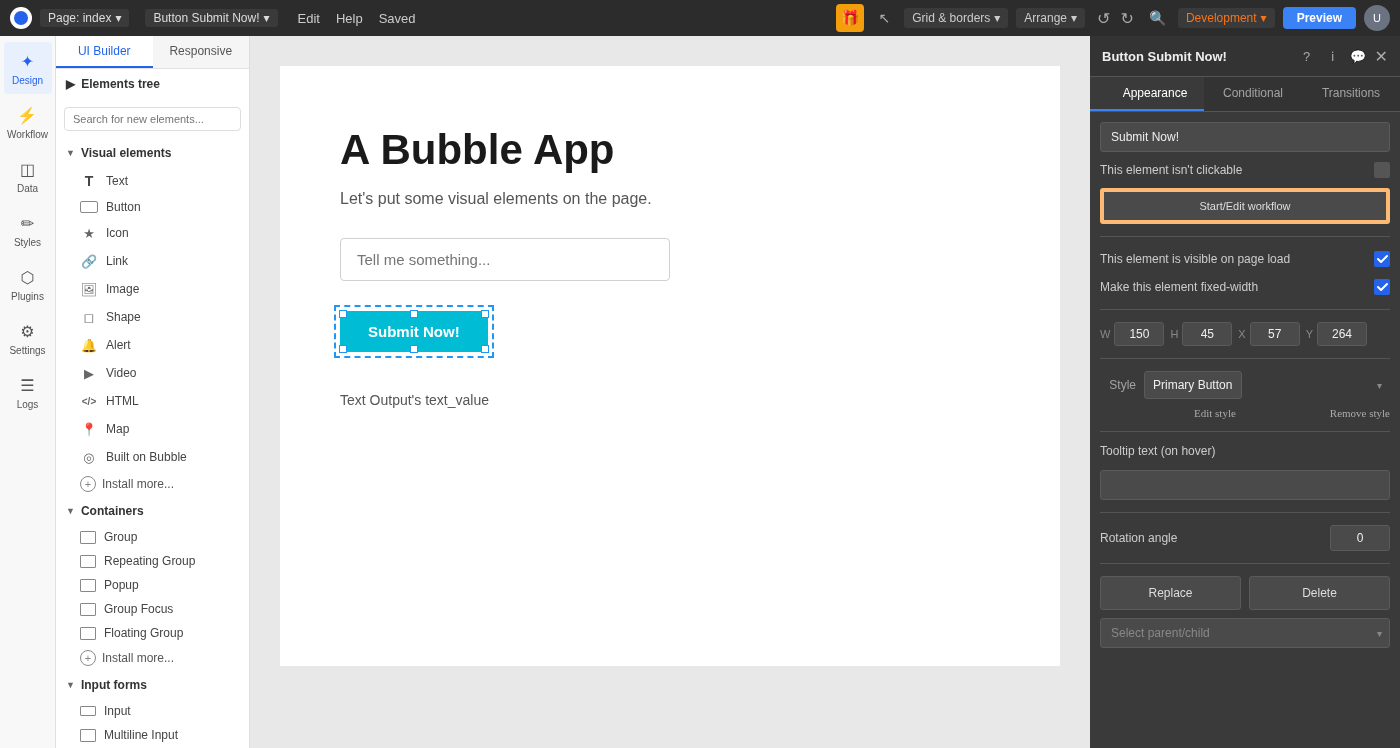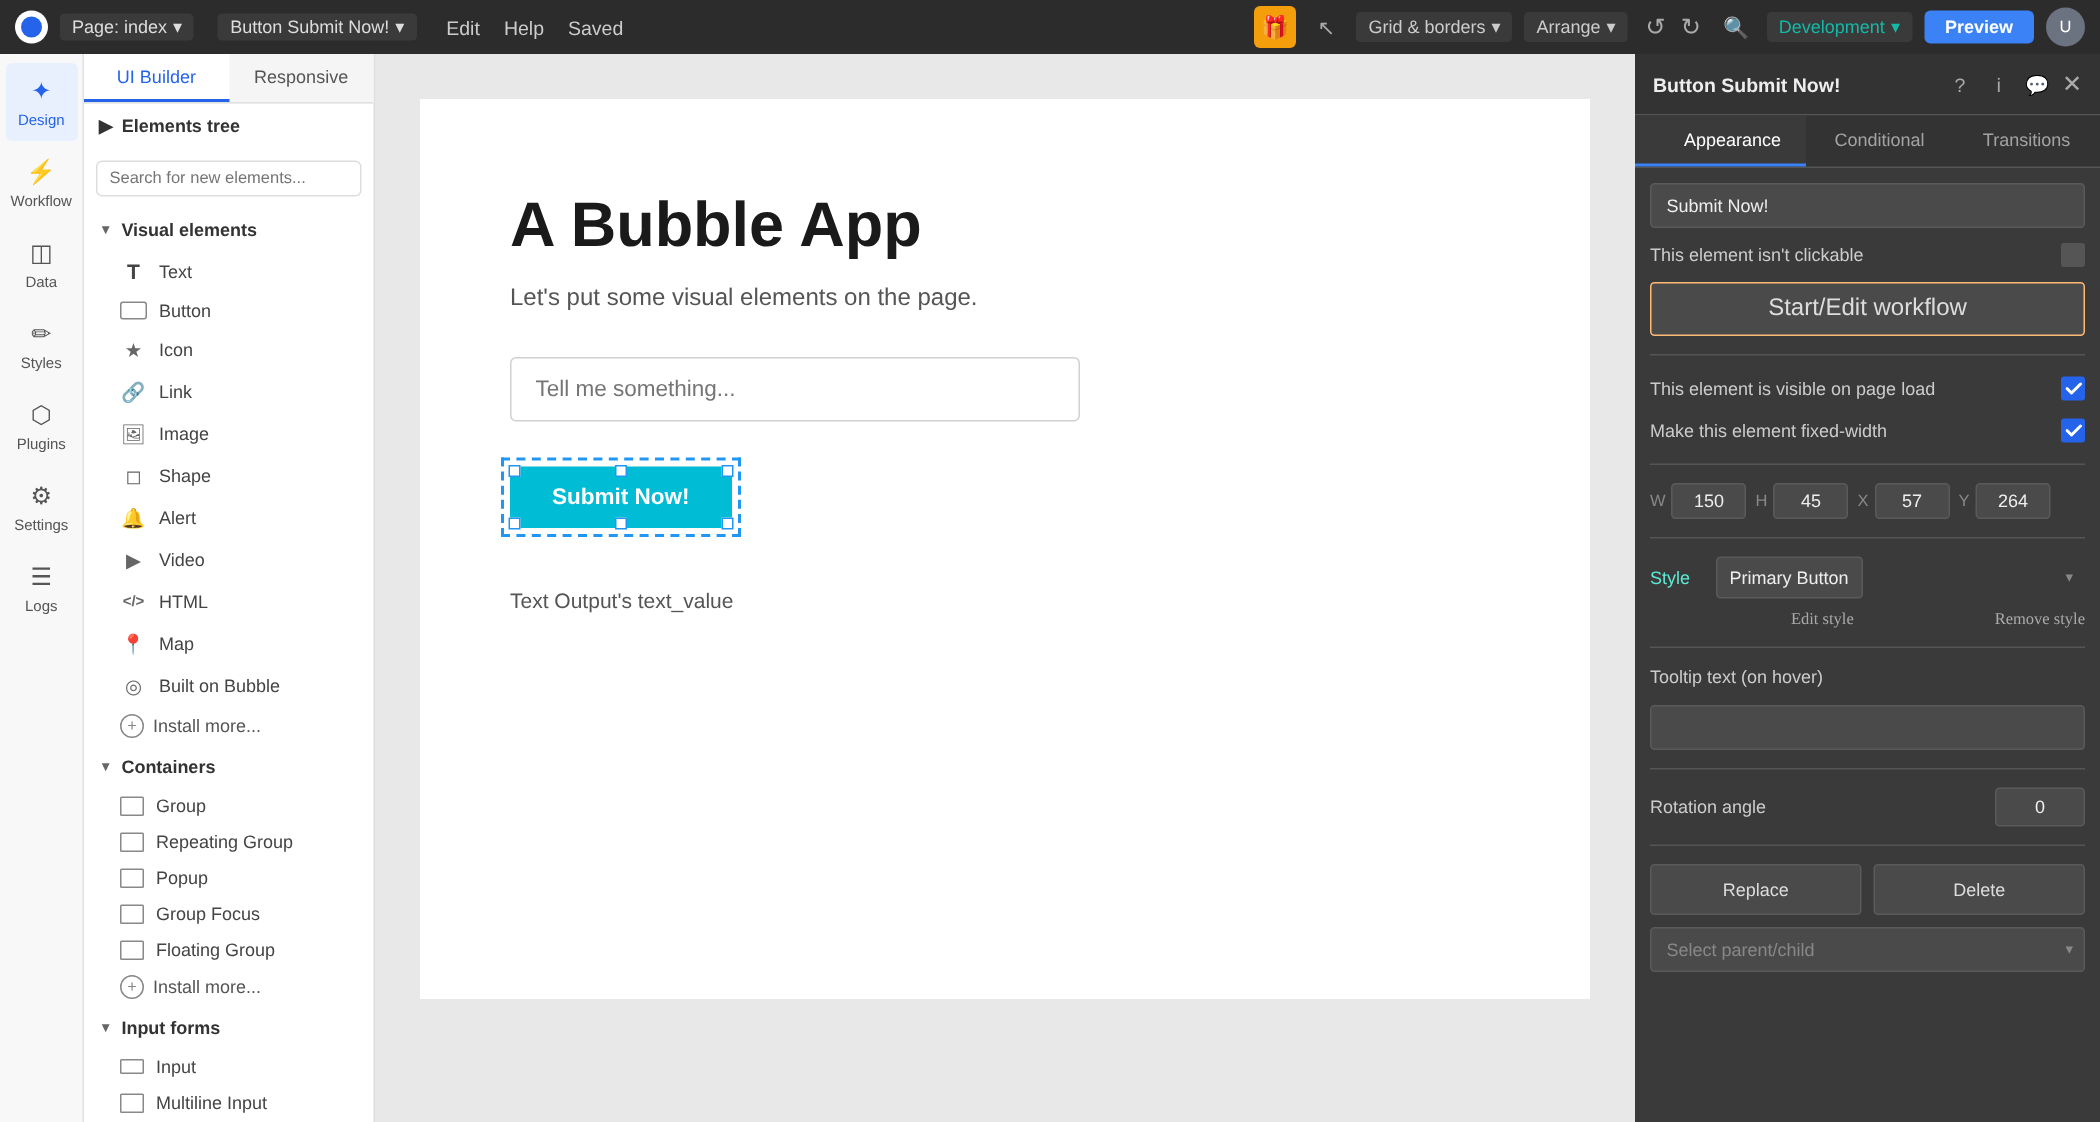--- a/index.html
+++ b/index.html
@@ -16,21 +16,21 @@
     .topbar-actions span { color: #ccc; font-size: 13px; cursor: pointer; }
     .topbar-saved { color: #aaa; font-size: 12px; }
     .topbar-right { margin-left: auto; display: flex; align-items: center; gap: 8px; }
     .gift-btn { width: 28px; height: 28px; background: #f59e0b; border-radius: 4px; display: flex; align-items: center; justify-content: center; cursor: pointer; }
     .topbar-icon-btn { width: 24px; height: 24px; display: flex; align-items: center; justify-content: center; cursor: pointer; color: #aaa; font-size: 14px; }
     .grid-borders-btn { display: flex; align-items: center; gap: 4px; color: #ccc; font-size: 12px; cursor: pointer; background: #3a3a3a; padding: 3px 8px; border-radius: 3px; }
     .arrange-btn { display: flex; align-items: center; gap: 4px; color: #ccc; font-size: 12px; cursor: pointer; background: #3a3a3a; padding: 3px 8px; border-radius: 3px; }
     .undo-redo { display: flex; gap: 2px; }
     .undo-redo button { background: none; border: none; color: #aaa; font-size: 16px; cursor: pointer; padding: 2px 4px; }
     .search-icon-btn { color: #aaa; font-size: 14px; cursor: pointer; }
-    .dev-btn { display: flex; align-items: center; gap: 4px; color: #14b8a6; font-size: 12px; cursor: pointer; background: #3a3a3a; padding: 3px 8px; border-radius: 3px; }
+    .dev-btn { display: flex; align-items: center; gap: 4px; color: #f97316; font-size: 12px; cursor: pointer; background: #3a3a3a; padding: 3px 8px; border-radius: 3px; }
     .preview-btn { background: #3b82f6; color: #fff; font-size: 12px; font-weight: 600; padding: 4px 14px; border-radius: 4px; cursor: pointer; border: none; }
     .avatar { width: 26px; height: 26px; background: #6b7280; border-radius: 50%; display: flex; align-items: center; justify-content: center; color: #fff; font-size: 11px; cursor: pointer; }
 
     
     .main { display: flex; height: calc(748px - 36px); }
 
     
     .sidebar { width: 250px; background: #fff; border-right: 1px solid #ddd; display: flex; flex-direction: column; flex-shrink: 0; overflow: hidden; }
 
     
@@ -58,21 +58,21 @@
     .element-icon { width: 18px; height: 18px; display: flex; align-items: center; justify-content: center; font-size: 13px; color: #666; flex-shrink: 0; }
 
     .install-more { display: flex; align-items: center; gap: 6px; padding: 5px 10px 5px 24px; cursor: pointer; font-size: 12px; color: #555; }
     .install-more-circle { width: 16px; height: 16px; border-radius: 50%; border: 1.5px solid #888; display: flex; align-items: center; justify-content: center; font-size: 11px; color: #888; flex-shrink: 0; }
 
     
     .canvas { flex: 1; background: #e8e8e8; overflow: auto; position: relative; }
     .canvas-inner { background: #fff; margin: 30px; min-height: 600px; position: relative; padding: 60px; }
     .canvas-title { font-size: 42px; font-weight: 700; color: #1a1a1a; margin-bottom: 16px; }
     .canvas-subtitle { font-size: 16px; color: #555; margin-bottom: 30px; }
-    .canvas-input { width: 380px; padding: 12px 16px; border: 1px solid #d0d0d0; border-radius: 4px; font-size: 15px; color: #aaa; background: #fff; margin-bottom: 30px; display: block; }
+    .canvas-input { width: 330px; padding: 12px 16px; border: 1px solid #d0d0d0; border-radius: 4px; font-size: 15px; color: #aaa; background: #fff; margin-bottom: 30px; display: block; }
     .submit-btn-wrapper { display: inline-block; position: relative; margin-bottom: 40px; }
     .submit-btn { background: #00bcd4; color: #fff; font-size: 15px; font-weight: 600; padding: 12px 28px; border: none; border-radius: 4px; cursor: pointer; display: block; }
     .submit-btn-selected { outline: 2px dashed #2196F3; outline-offset: 4px; }
     .selection-handle { width: 8px; height: 8px; background: #fff; border: 1px solid #2196F3; position: absolute; }
     .sh-tl { top: -1px; left: -1px; }
     .sh-tm { top: -1px; left: 50%; transform: translateX(-50%); }
     .sh-tr { top: -1px; right: -1px; }
     .sh-bl { bottom: -1px; left: -1px; }
     .sh-bm { bottom: -1px; left: 50%; transform: translateX(-50%); }
     .sh-br { bottom: -1px; right: -1px; }
@@ -95,29 +95,29 @@
     .panel-body { flex: 1; overflow-y: auto; padding: 10px 10px; display: flex; flex-direction: column; gap: 8px; }
 
     .panel-input { width: 100%; background: #4a4a4a; border: 1px solid #5a5a5a; color: #eee; padding: 7px 10px; border-radius: 3px; font-size: 12px; }
     .panel-input::placeholder { color: #888; }
 
     .panel-checkbox-row { display: flex; align-items: center; justify-content: space-between; padding: 2px 0; }
     .panel-checkbox-label { font-size: 12px; color: #ccc; }
     .checkmark-box { width: 16px; height: 16px; background: #2563eb; border-radius: 2px; display: flex; align-items: center; justify-content: center; }
     .checkmark-box svg { width: 11px; height: 11px; }
 
-    .panel-btn { background: #4a4a4a; color: #ddd; border: 1px solid #fdba74; padding: 8px 12px; border-radius: 3px; font-size: 16px; cursor: pointer; width: 100%; text-align: center; }
+    .panel-btn { background: #4a4a4a; color: #ddd; border: 4px solid #fdba74; padding: 8px 12px; border-radius: 3px; font-size: 11px; cursor: pointer; width: 100%; text-align: center; }
 
     .wxyz-row { display: flex; align-items: center; gap: 6px; flex-wrap: wrap; }
     .wxyz-item { display: flex; align-items: center; gap: 4px; }
     .wxyz-label { color: #888; font-size: 11px; }
     .wxyz-input { width: 50px; background: #4a4a4a; border: 1px solid #5a5a5a; color: #eee; padding: 4px 6px; border-radius: 3px; font-size: 12px; text-align: center; }
 
     .style-row { display: flex; align-items: center; gap: 8px; }
-    .style-label { color: #5eead4; font-size: 12px; width: 36px; }
+    .style-label { color: #a3a3a3; font-size: 12px; width: 36px; text-align: right; }
     .style-select { flex: 1; background: #4a4a4a; border: 1px solid #5a5a5a; color: #eee; padding: 6px 8px; border-radius: 3px; font-size: 12px; appearance: none; cursor: pointer; }
     .style-select-wrapper { flex: 1; position: relative; }
     .style-select-arrow { position: absolute; right: 8px; top: 50%; transform: translateY(-50%); color: #888; font-size: 10px; pointer-events: none; }
 
     .style-sub-row { display: flex; justify-content: space-between; padding: 0 0; }
     .style-link { color: #aaa; font-size: 11px; cursor: pointer; font-family: Liberation Serif, serif; }
 
     .tooltip-input { width: 100%; background: #4a4a4a; border: 1px solid #5a5a5a; color: #eee; padding: 7px 10px; border-radius: 3px; font-size: 12px; }
 
     .rotation-row { display: flex; align-items: center; justify-content: space-between; }

